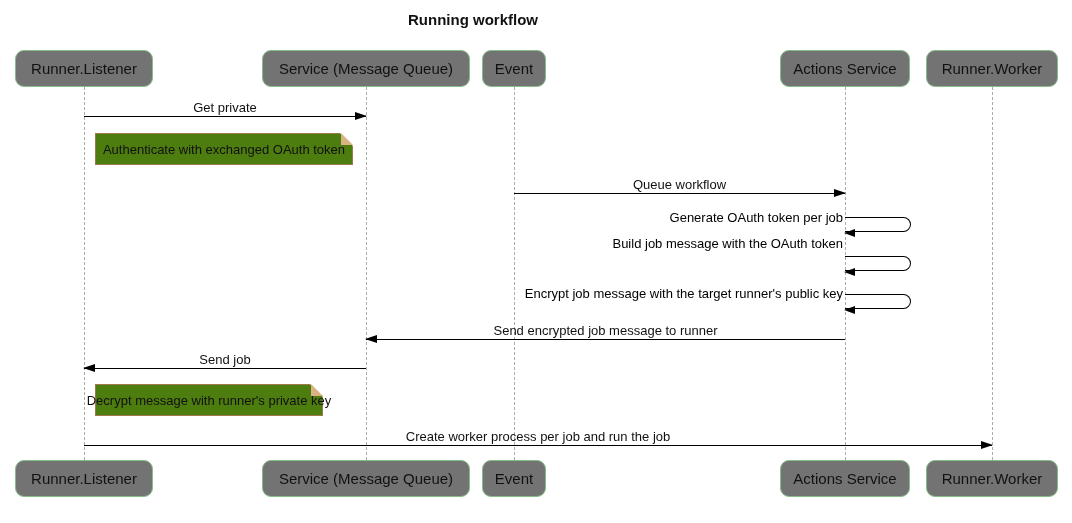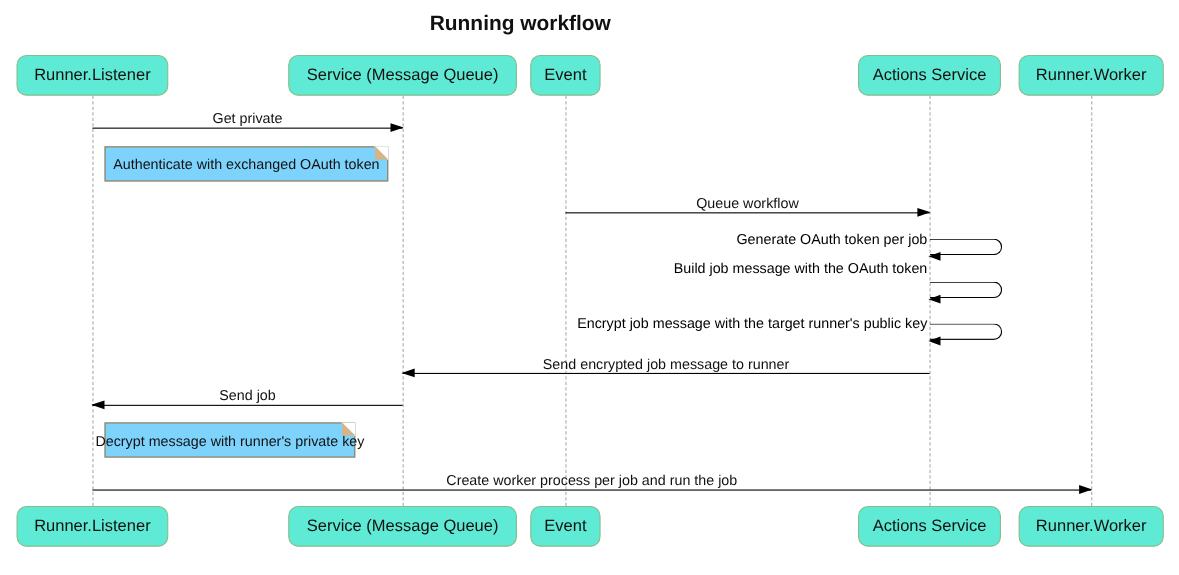--- a/index.html
+++ b/index.html
@@ -4,29 +4,29 @@
 <style>
   html,body { margin:0; padding:0; background:#ffffff; }
   .diagram {
     position:relative; width:1072px; height:523px;
     background:#ffffff; overflow:hidden;
     font-family:"Liberation Sans", sans-serif;
     color:#000;
   }
   .title {
     position:absolute; left:0; top:11px; width:946px;
-    text-align:center; font-size:19px; font-weight:bold; color:#111;
+    text-align:center; font-size:15px; font-weight:bold; color:#111;
   }
   .lifeline {
     position:absolute; top:87px; height:373px; width:0;
     border-left:1.5px dashed #ababab;
   }
   .actor {
     position:absolute; height:37px; box-sizing:border-box;
-    background:#5eead4; border:1px solid #86be88; border-radius:9px;
+    background:#737373; border:1px solid #86be88; border-radius:9px;
     display:flex; align-items:center; justify-content:center;
     font-size:15px; color:#111; white-space:nowrap;
   }
   .actor.top { top:50px; }
   .actor.bottom { top:460px; }
   .msg { position:absolute; }
   .mlabel {
     height:16px; line-height:16px; text-align:center;
     font-size:13px; color:#111; white-space:nowrap;
   }
@@ -50,21 +50,21 @@
     position:absolute; left:845px; width:66px; height:15px; box-sizing:border-box;
     border:1.6px solid #000; border-left:none; border-radius:0 9px 9px 0;
   }
   .loop .loophead {
     position:absolute; left:-1px; bottom:-6px; width:0; height:0;
     border-top:4.5px solid transparent; border-bottom:4.5px solid transparent;
     border-right:11px solid #000;
   }
   .note {
     position:absolute; height:32px; box-sizing:border-box;
-    background:#7dd3fc; border:1px solid #9c7a4a;
+    background:#4d7c0f; border:1px solid #9c7a4a;
     display:flex; align-items:center; justify-content:center;
     font-size:13px; color:#111; white-space:nowrap;
   }
   .note::before { 
     content:""; position:absolute; top:-1px; right:-1px; width:0; height:0;
     border-top:13px solid #ffffff; border-left:13px solid transparent;
   }
   .note::after { 
     content:""; position:absolute; top:-1px; right:-1px; width:0; height:0;
     border-bottom:12px solid #d9b384; border-right:12px solid transparent;

